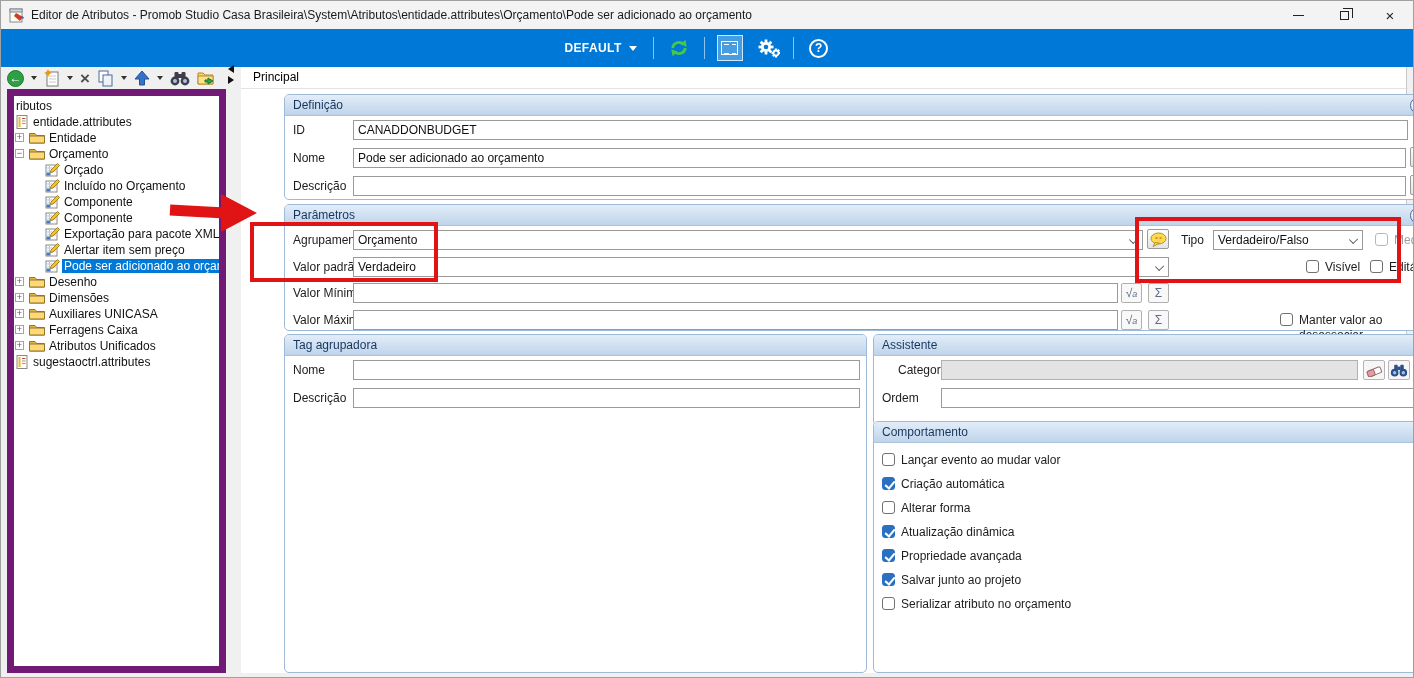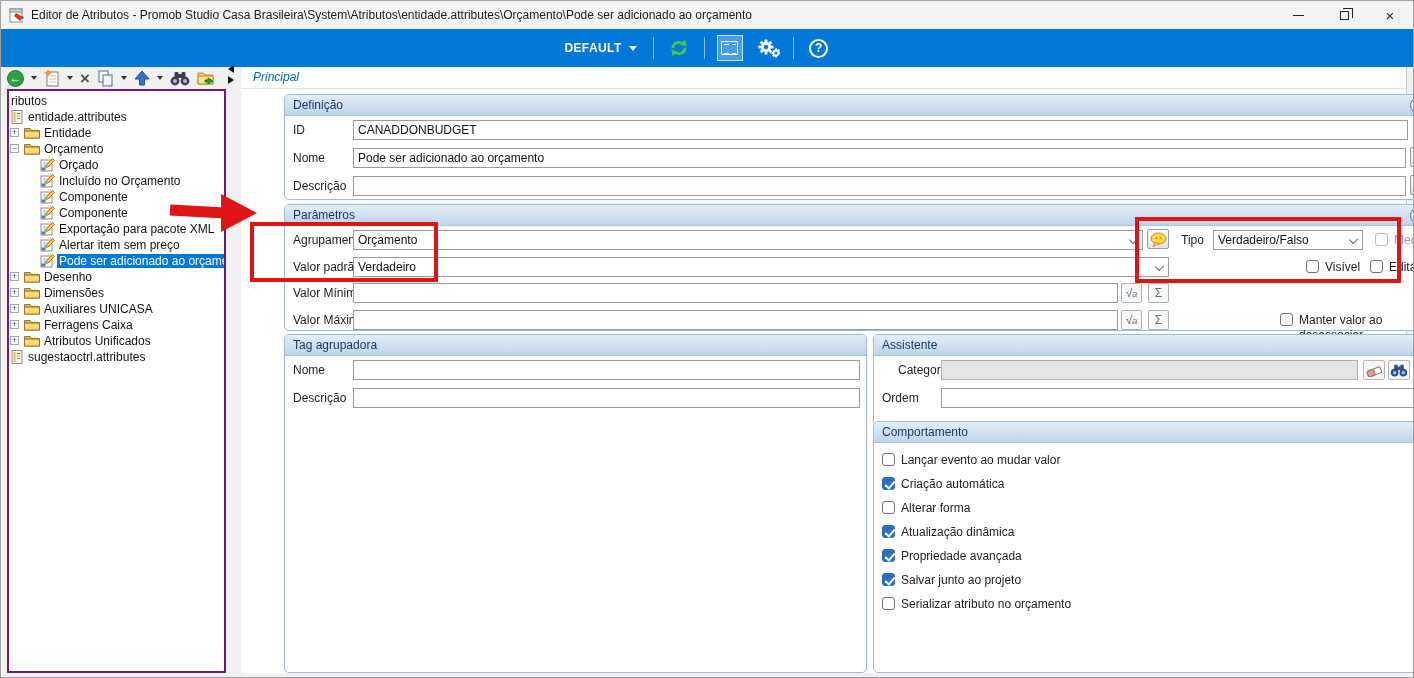--- a/index.html
+++ b/index.html
@@ -33,41 +33,41 @@
   .toolbar { position:absolute; left:4px; top:66px; height:22px; display:flex; align-items:center; gap:3px; }
   .tbtn { height:20px; display:flex; align-items:center; justify-content:center; padding:0 2px; cursor:pointer; }
   .tcaret { width:0; height:0; border-left:3.5px solid transparent; border-right:3.5px solid transparent; border-top:4px solid #333; margin:0 2px; }
   .back-circle { width:17px; height:17px; border-radius:50%; background:#2ea043; border:1px solid #1a7a2e; color:#fff; font-size:12px; font-weight:bold; display:flex; align-items:center; justify-content:center; line-height:15px; }
   .del-x { font-size:17px; font-weight:bold; color:#4d4d4d; line-height:17px; }
   .splitter-arrows { position:absolute; left:227px; top:62px; width:12px; height:22px; }
   .tri-l { width:0; height:0; border-top:4px solid transparent; border-bottom:4px solid transparent; border-right:6px solid #111; margin:2px 0 3px 0; }
   .tri-r { width:0; height:0; border-top:4px solid transparent; border-bottom:4px solid transparent; border-left:6px solid #111; }
 
   
-  .tree { position:absolute; left:6px; top:88px; width:219px; height:584px; background:#fff; border:2px solid #701a75; overflow:hidden; padding-top:2px; }
+  .tree { position:absolute; left:6px; top:88px; width:219px; height:584px; background:#fff; border:7px solid #701a75; overflow:hidden; padding-top:2px; }
   .trow { position:relative; height:16px; font-size:12px; color:#111; cursor:default; }
   .trow .expander { display:none; position:absolute; left:1px; top:3px; width:9px; height:9px; border:1px solid #99a5b2; background:#fff; color:#555; font-size:9px; line-height:7px; text-align:center; }
   .t-folder .expander { display:block; }
   .trow .expander::before { content:"+"; }
   .trow.expanded .expander::before { content:"\2212"; }
   .ticon { display:none; position:absolute; top:1px; }
   .t-doc .icon-doc { display:block; left:2px; }
   .t-folder .icon-folder { display:block; left:15px; }
   .t-attr .icon-attr { display:block; left:31px; }
   .tlbl { position:absolute; top:1px; white-space:nowrap; padding:0 2px; line-height:14px; }
   .t-root .tlbl { left:0; }
   .t-doc .tlbl { left:17px; }
   .t-folder .tlbl { left:33px; }
   .t-attr .tlbl { left:48px; }
   .trow.selected .tlbl { background:#0078d7; color:#fff; }
 
   
   .main { position:absolute; left:240px; top:66px; width:1166px; height:606px; background:#fff; border-right:1px solid #c9c9c9; }
   .tabstrip { position:absolute; left:0; top:0; width:100%; height:22px; border-bottom:1px solid #e3e3e3; }
-  .tab { position:absolute; left:12px; top:3px; font-size:12px; color:#0369a1;font-style:italic; }
+  .tab { position:absolute; left:12px; top:3px; font-size:12px; color:#000000; }
 
   
   .gbox { position:absolute; background:#fff; border:1px solid #9fbad6; border-radius:5px;margin-left:36px; }
   .ghead { position:relative; height:21px; background:linear-gradient(#e2edf9,#bfd4ea); border-bottom:1px solid #aac4de; border-radius:4px 4px 0 0; font-size:12px; color:#17365e; line-height:21px; padding-left:8px; }
   .collapse-btn { position:absolute; right:7px; top:2px; width:17px; height:17px; border:1px solid #49699c; border-radius:50%; background:linear-gradient(#ffffff,#dbe7f4); display:flex; align-items:center; justify-content:center; cursor:pointer; }
   .row-lbl { position:absolute; font-size:12px; color:#1c1c1c; line-height:20px; }
   .txt { position:absolute; height:20px; border:1px solid #9a9a9a; background:#fff; font-family:"Liberation Sans",sans-serif; font-size:12px; color:#111; padding:0 4px; }
   .txt:disabled, .txt.disabled { background:#e3e3e3; border-color:#b0b0b0; }
   .combo { position:absolute; height:20px; border:1px solid #9a9a9a; background:#fff; font-size:12px; color:#111; line-height:18px; padding:0 18px 0 4px; cursor:pointer; overflow:hidden; white-space:nowrap; }
   .chev { position:absolute; right:5px; top:5px; width:7px; height:7px; border-left:1.6px solid #5a5a5a; border-bottom:1.6px solid #5a5a5a; transform:rotate(-45deg) scaleY(.85); }

